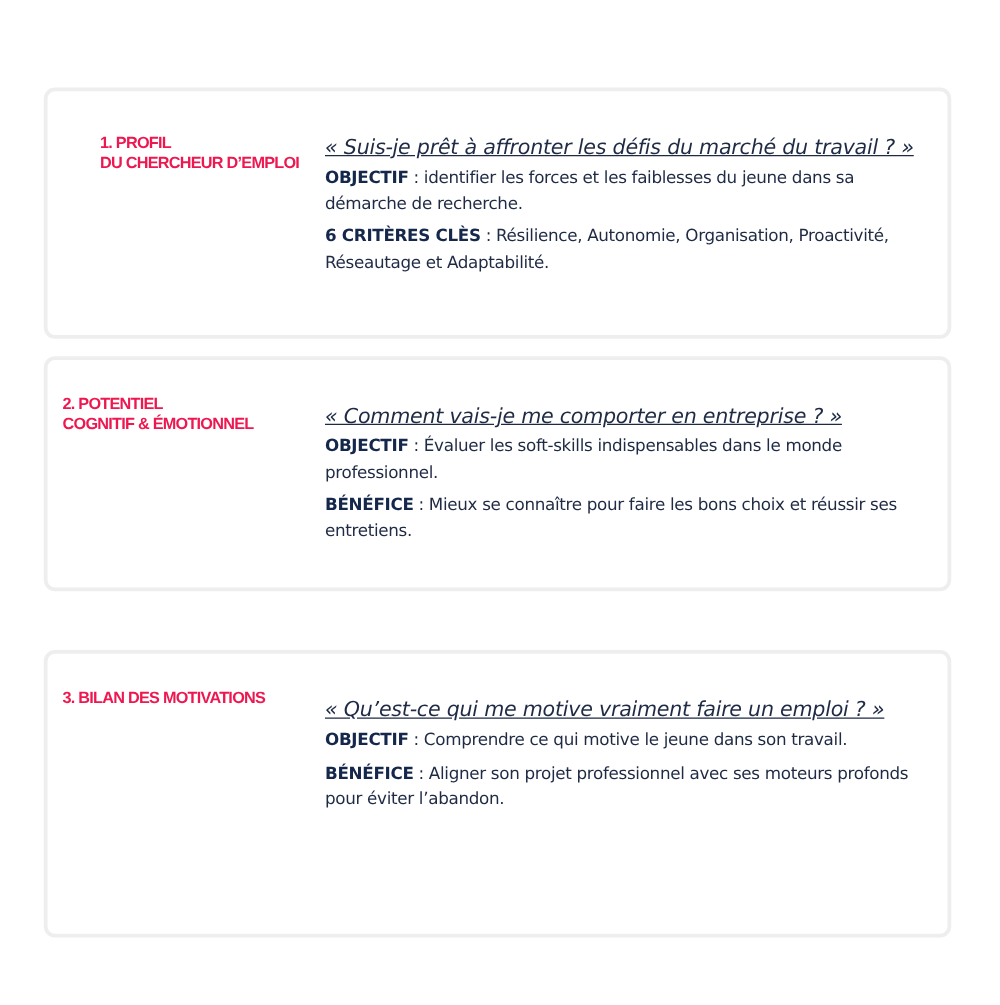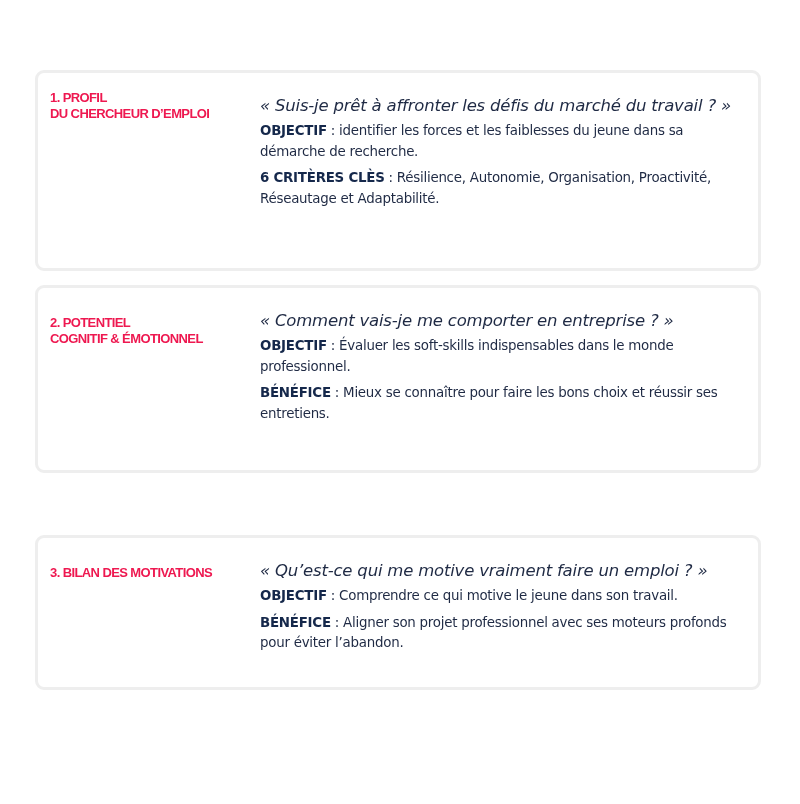--- a/index.html
+++ b/index.html
@@ -43,37 +43,38 @@
       color: #1f2a44;
       font-family: "DejaVu Sans", sans-serif;
       font-size: 13.4px;
       line-height: 20.5px;
       letter-spacing: -0.25px;
     }
     .question {
       font-style: italic;
       font-size: 16.5px;
       line-height: 22px;
-      margin: 0 0 4px 0;
+      margin: 12px 0 4px 0;
       letter-spacing: -0.2px;
       white-space: nowrap;
+      text-decoration: underline;
     }
     .para {
       margin: 2px 0 6px 0;
     }
     .para .label {
       font-weight: bold;
       color: #15284b;
     }
   </style>
 </head>
 <body>
 
 <div class="card" style="top:70px; height:201px;">
-  <div class="card-title" style="top:17px;">
+  <div class="card-title" style="top:33px;margin-left:30px;">
     <span>1. PROFIL</span>
     <span>DU CHERCHEUR D’EMPLOI</span>
   </div>
   <div class="card-body" style="top:22px;">
     <p class="question">« Suis-je prêt à affronter les défis du marché du travail ? »</p>
     <p class="para">
       <span class="label">OBJECTIF</span><span> : identifier les forces et les faiblesses du jeune dans sa démarche de recherche.</span>
     </p>
     <p class="para">
       <span class="label">6 CRITÈRES CLÈS</span><span> : Résilience, Autonomie, Organisation, Proactivité, Réseautage et Adaptabilité.</span>
@@ -90,21 +91,21 @@
     <p class="question">« Comment vais-je me comporter en entreprise ? »</p>
     <p class="para">
       <span class="label">OBJECTIF</span><span> : Évaluer les soft-skills indispensables dans le monde professionnel.</span>
     </p>
     <p class="para">
       <span class="label">BÉNÉFICE</span><span> : Mieux se connaître pour faire les bons choix et réussir ses entretiens.</span>
     </p>
   </div>
 </div>
 
-<div class="card" style="top:535px; height:155px;">
+<div class="card" style="top:520px; height:230px;">
   <div class="card-title" style="top:27px;">
     <span>3. BILAN DES MOTIVATIONS</span>
   </div>
   <div class="card-body" style="top:22px;">
     <p class="question">« Qu’est-ce qui me motive vraiment faire un emploi ? »</p>
     <p class="para">
       <span class="label">OBJECTIF</span><span> : Comprendre ce qui motive le jeune dans son travail.</span>
     </p>
     <p class="para">
       <span class="label">BÉNÉFICE</span><span> : Aligner son projet professionnel avec ses moteurs profonds pour éviter l’abandon.</span>

